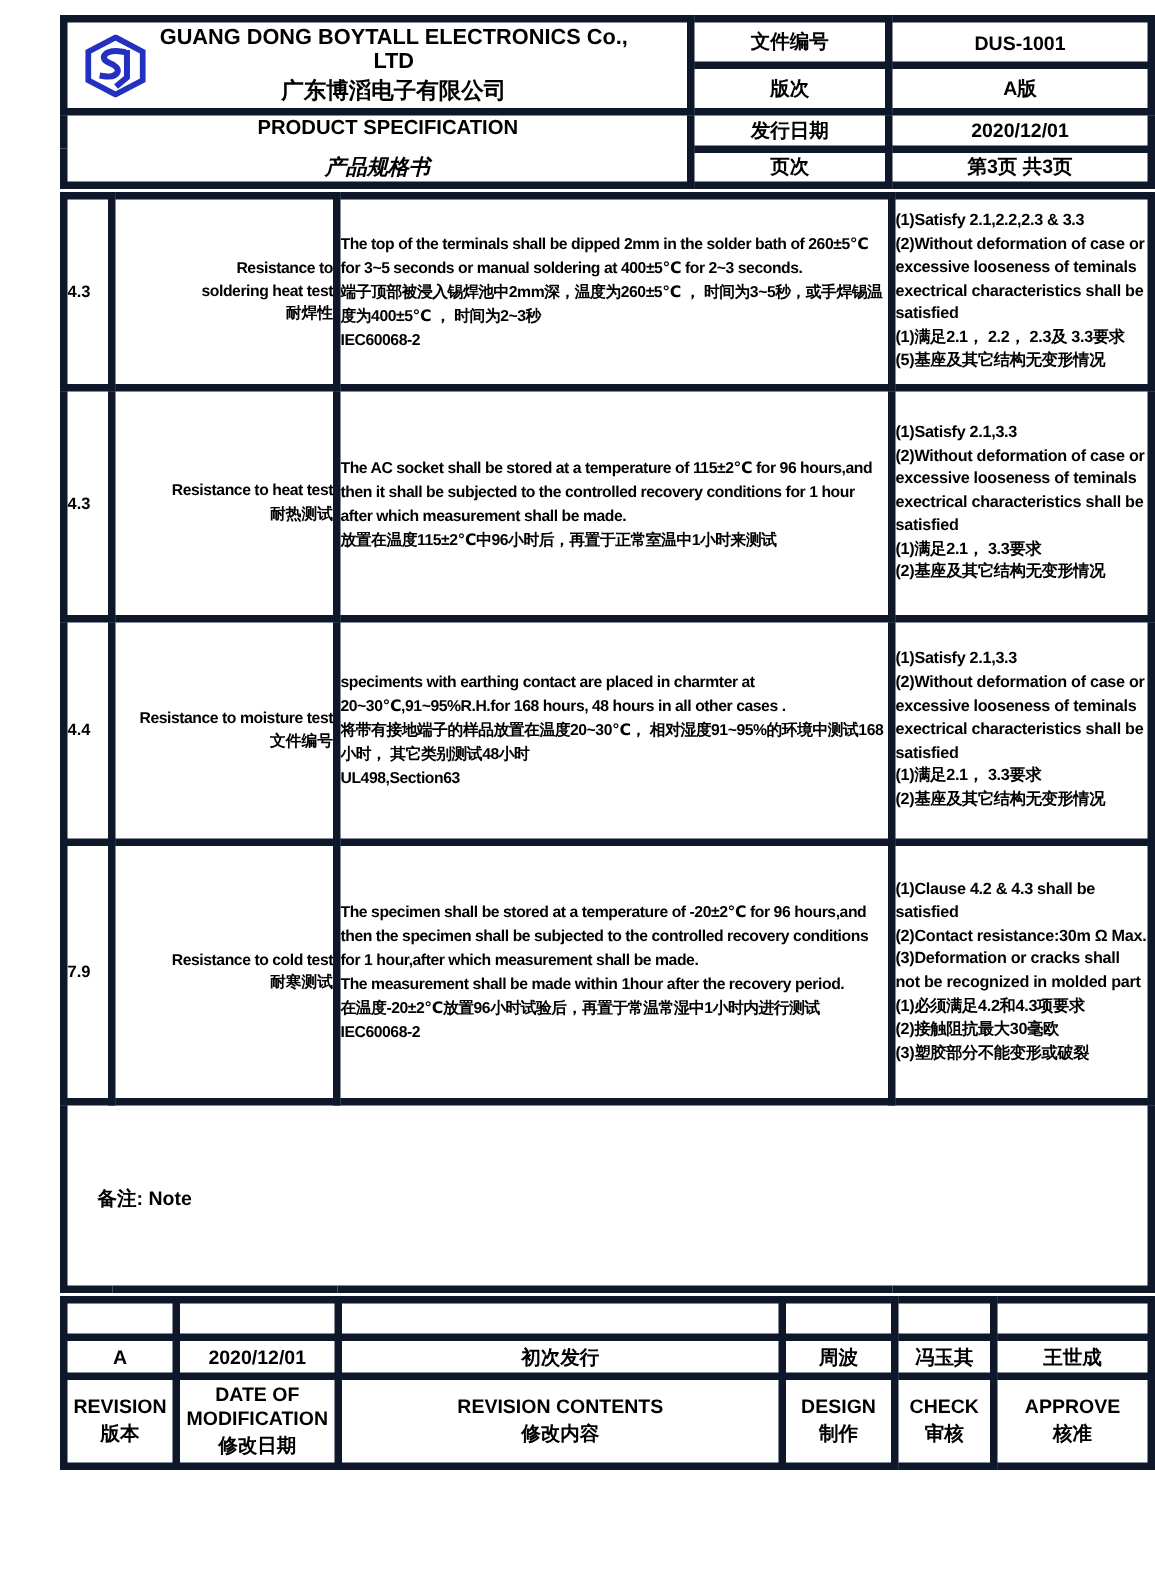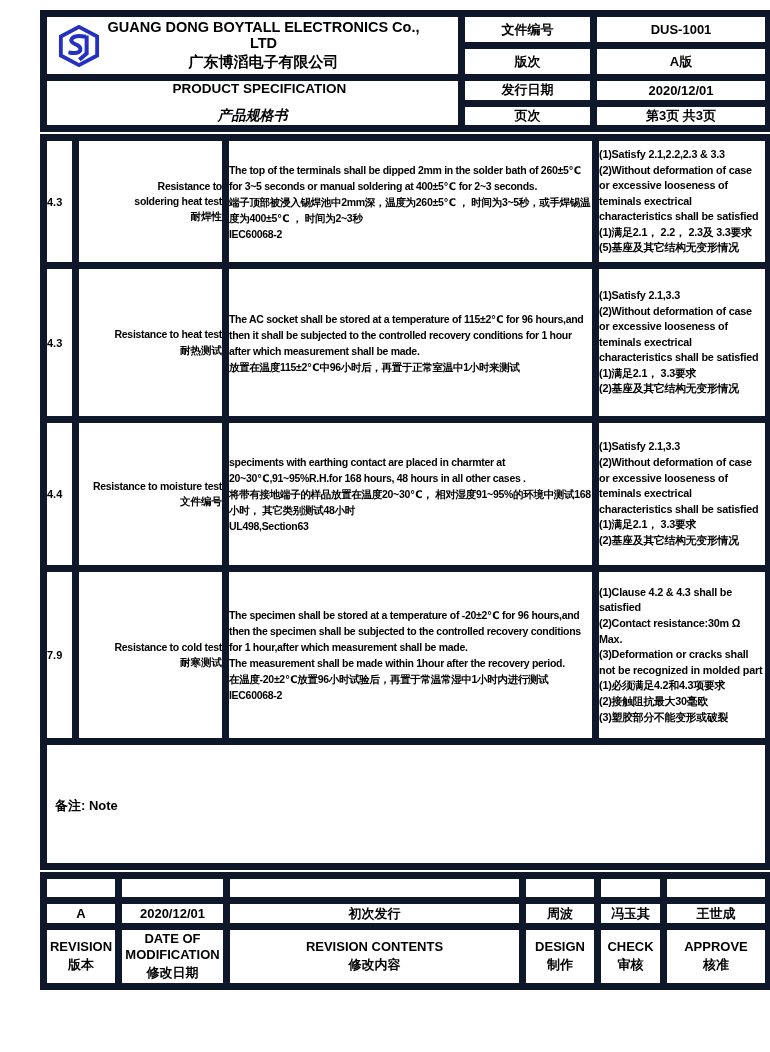--- a/index.html
+++ b/index.html
@@ -6,21 +6,21 @@
   html, body { margin: 0; padding: 0; background: #e8e8e8; }
   .sheet {
     width: 770px; height: 1052px; background: #ffffff; position: relative;
     font-family: "Liberation Sans", "DejaVu Sans", sans-serif;
     font-weight: bold; color: #000; overflow: hidden;
   }
   table.tbl {
     border-collapse: collapse; table-layout: fixed;
     margin-left: 40px; width: 725px;
   }
-  table.tbl td { border: 7px solid #0f172a; padding: 0; overflow: hidden; vertical-align: middle; }
+  table.tbl td { border: 5px solid #0f172a; padding: 0; overflow: hidden; vertical-align: middle; }
 
   
   .hdr { margin-top: 10px; }
   .hdr td { text-align: center; }
   .company-cell { height: 60px; }
   .company-wrap { display: flex; align-items: center; padding: 2px 6px; }
   .logo-box { flex: 0 0 52px; display: flex; align-items: center; justify-content: center; }
   .company-text { flex: 1; text-align: center; padding-right: 30px; }
   .company-en { font-size: 14.5px; letter-spacing: 0px; }
   .company-cn { font-size: 15px; margin-top: 2px; }
@@ -43,21 +43,21 @@
   }
   .cell-req {
     font-size: 10.8px; letter-spacing: -0.2px; line-height: 15.6px;
     padding: 3px 2px 2px 3px; white-space: pre-line; vertical-align: top;
   }
   .row-1 td { height: 128px; }
   .row-2 td { height: 154px; }
   .row-3 td { height: 149px; }
   .row-4 td { height: 173px; }
   .note-row td { height: 125px; vertical-align: top; }
-  .note-label { font-size: 13px; padding: 3px 0 0 8px; }
+  .note-label { font-size: 13px; padding: 3px 0 0 20px; }
 
   
   .rev { margin-top: 2px; }
   .rev td { text-align: center; }
   .rev .empty-r td { height: 25px; }
   .rev .entry-r td { height: 26px; font-size: 13px; }
   .rev .head-r td { height: 60px; }
   .rev-head-en { font-size: 13px; white-space: pre-line; line-height: 1.2; }
   .rev-head-cn { font-size: 13px; margin-top: 1px; }
 </style>

